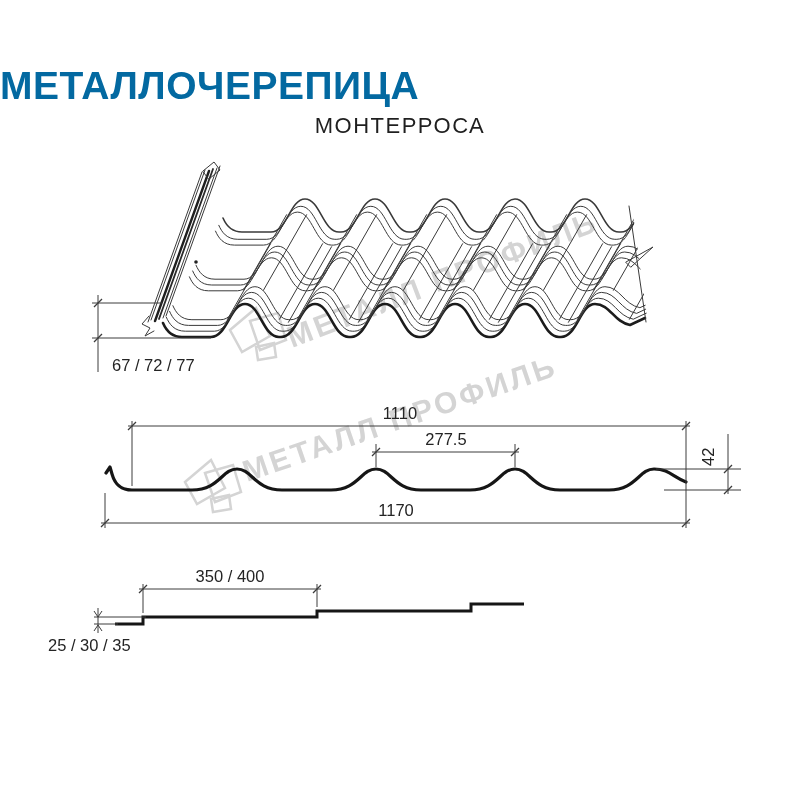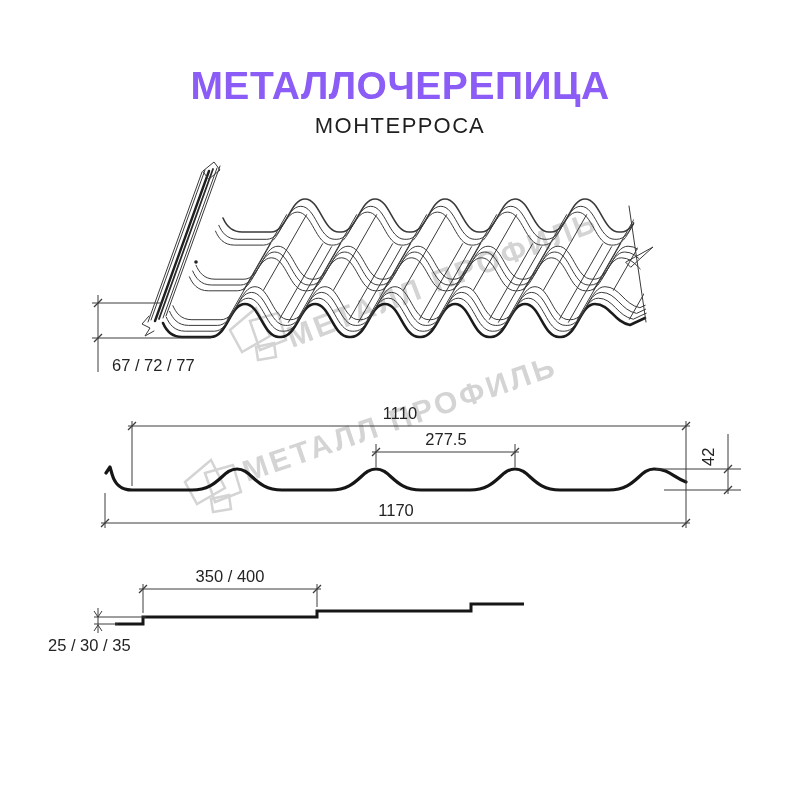--- a/index.html
+++ b/index.html
@@ -1,19 +1,19 @@
 <!DOCTYPE html>
 <html><head>
 <meta charset="utf-8">
 <style>
   html,body{margin:0;padding:0;background:#ffffff;}
   body{width:800px;height:800px;position:relative;overflow:hidden;
        font-family:"Liberation Sans",sans-serif;}
-  .title{position:absolute;top:64px;left:0;width:800px;text-align:center;
-         font-size:39px;font-weight:800;letter-spacing:.5px;color:#8b5cf6;margin:0;}
+  .title{position:absolute;top:64px;left:0;width:800px;
+         font-size:39px;font-weight:800;letter-spacing:.5px;color:#0369a1;margin:0;}
   .subtitle{position:absolute;top:113px;left:0;width:800px;text-align:center;
             font-size:22px;font-weight:500;letter-spacing:1.5px;color:#1f1f1f;margin:0;}
   svg{position:absolute;top:0;left:0;}
   svg text{font-family:"Liberation Sans",sans-serif;}
   .dimtxt{font-size:16.5px;fill:#242424;}
   .wmtxt{font-size:30px;font-weight:700;letter-spacing:3px;}
 </style>
 </head>
 <body>
 

